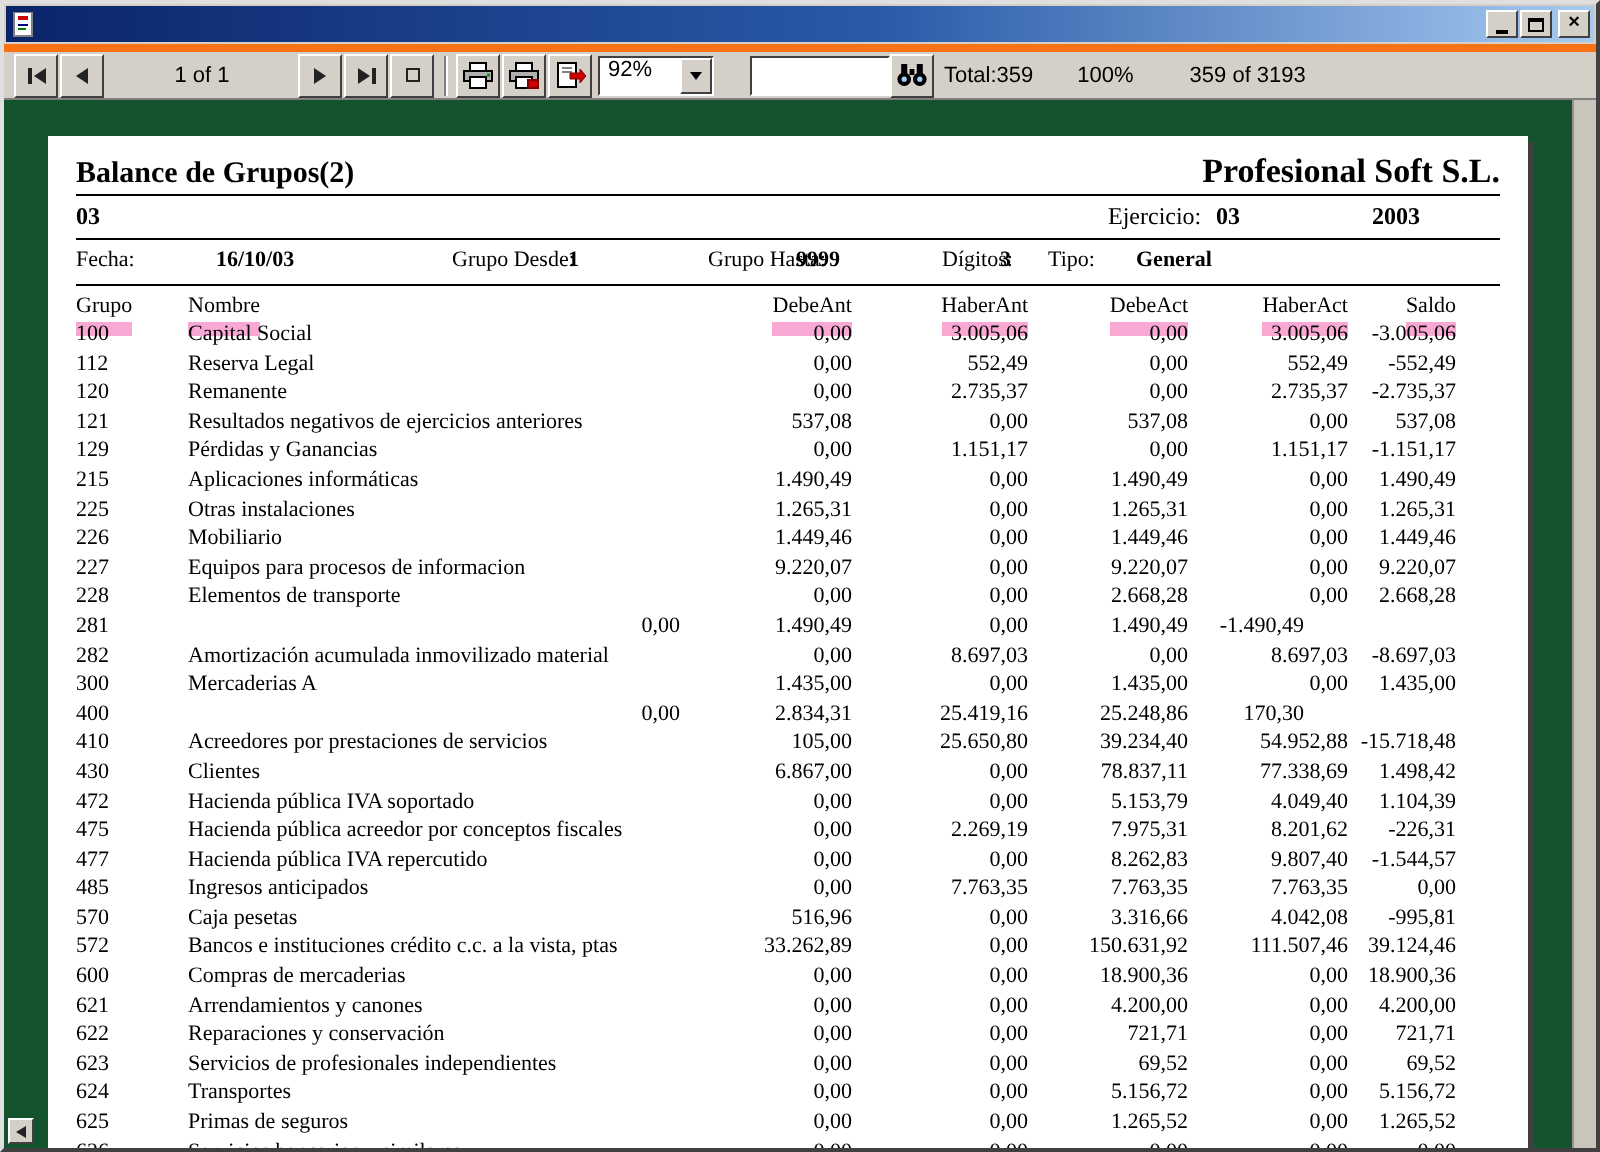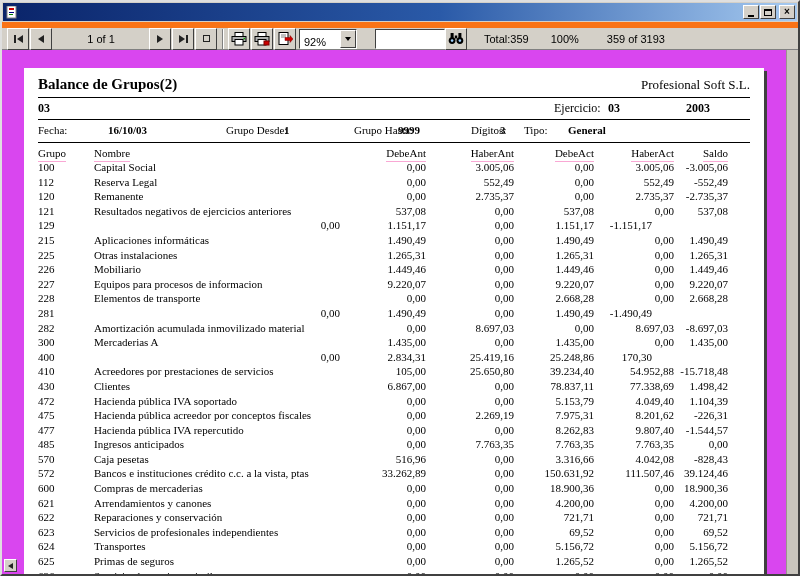--- a/index.html
+++ b/index.html
@@ -24,88 +24,88 @@
     align-items:center;justify-content:center;margin-left:1px;
     border:1px solid;border-color:#fff #404040 #404040 #fff;
     font-size:10px;font-weight:bold;color:#000;line-height:1;cursor:default;
   }
   .wbtn.close{margin-left:3px;}
   .g-min{width:6px;height:2px;background:#000;margin-top:7px;}
   .g-max{width:8px;height:7px;border:1px solid #000;border-top:2px solid #000;}
   
   .toolbar{
     height:28px;display:flex;align-items:center;padding:0 5px;
-    background:#d4d0c8;border-top:6px solid #f97316;border-bottom:1px solid #808080;
+    background:#d4d0c8;border-top:4px solid #f97316;border-bottom:1px solid #808080;
   }
   .tbtn{
     width:22px;height:22px;background:#d4d0c8;padding:0;margin-right:1px;
     border:1px solid;border-color:#fff #404040 #404040 #fff;
     display:inline-flex;align-items:center;justify-content:center;gap:1px;cursor:default;
   }
   .tri-l{width:0;height:0;border-style:solid;border-width:4px 6px 4px 0;border-color:transparent #222 transparent transparent;}
   .tri-r{width:0;height:0;border-style:solid;border-width:4px 0 4px 6px;border-color:transparent transparent transparent #222;}
   .tri-l.small{border-width:3px 5px 3px 0;}
   .vbar{width:2px;height:8px;background:#222;}
   .sq{width:7px;height:7px;border:1px solid #222;background:#d4d0c8;}
   .page-ind{width:96px;text-align:center;font-size:11px;color:#000;}
   .sep{width:2px;height:20px;border-left:1px solid #808080;border-right:1px solid #fff;margin:0 4px;}
   .combo{
-    width:58px;height:20px;margin-left:2px;background:#fff;display:flex;align-items:flex-end;
+    width:58px;height:20px;margin-left:2px;background:#fff;display:flex;align-items:flex-start;
     border:1px solid;border-color:#404040 #fff #fff #404040;
   }
   .combo-text{flex:1;font-size:11px;padding-left:4px;color:#000;}
   .combo-btn{
     width:16px;height:18px;background:#d4d0c8;display:flex;align-items:center;justify-content:center;
     border:1px solid;border-color:#fff #404040 #404040 #fff;
   }
   .down{width:0;height:0;border:3px solid transparent;border-top:4px solid #000;margin-top:4px;}
   .searchbox{
     width:70px;height:20px;margin-left:18px;background:#fff;font-size:11px;padding:0 3px;
     border:1px solid;border-color:#404040 #fff #fff #404040;outline:none;
     font-family:"Liberation Sans",sans-serif;
   }
   .tlabel{font-size:11px;color:#000;white-space:nowrap;}
-  .total{margin-left:16px;text-align:center;}
+  .total{margin-left:4px;text-align:center;}
   .pct{margin-left:22px;}
   .recs{margin-left:28px;}
   
   .preview{
-    position:relative;height:524px;background:#d946ef;overflow:hidden;
+    position:relative;height:524px;background:#14532d;overflow:hidden;
   }
   .page{
     position:absolute;left:22px;top:18px;width:740px;height:820px;background:#fff;
     box-shadow:3px 3px 0 #404040;
   }
   .pcontent{
     padding:8px 14px 0 14px;font-family:"Liberation Serif",serif;color:#000;
   }
   .title-row{display:flex;justify-content:space-between;align-items:baseline;height:18px;}
   .rtitle{font-size:15px;font-weight:bold;}
-  .rcompany{font-size:13px;font-weight:normal;}
+  .rcompany{font-size:17px;font-weight:bold;}
   .hline{border-top:1px solid #000;margin:3px 0;}
   .row2{position:relative;height:15px;font-size:12px;}
   .row2 span{position:absolute;top:0;white-space:nowrap;}
   .r2-code{left:0;font-weight:bold;}
   .r2-ejl{left:516px;}
   .r2-ejv{left:570px;font-weight:bold;}
   .r2-year{left:648px;font-weight:bold;}
   .filters{position:relative;height:16px;font-size:11px;}
   .filters span{position:absolute;top:1px;white-space:nowrap;}
   .fv{font-weight:bold;}
   .fl1{left:0;} .fv1{left:70px;}
   .fl2{left:188px;} .fv2{left:246px;}
   .fl3{left:288px;padding-left:28px;} .fv3{left:360px;}
   .fl4{left:408px;margin-left:25px;} .fv4{left:462px;}
   .fl5{left:486px;} .fv5{left:530px;}
   .tgrid{
     display:grid;grid-template-columns:56px 246px 86px 88px 80px 80px 76px;
     font-size:11px;line-height:14.6px;
   }
   .thead{height:14px;margin-top:2px;}
-  .thead .hd span{display:inline-block;border-bottom:1px solid #f9a8d4;padding-bottom:0px;}
+  .thead .hd span{display:inline-block;border-bottom:7px solid #f9a8d4;padding-bottom:0px;}
   .c{white-space:nowrap;overflow:visible;}
   .c3,.c4,.c5,.c6,.c7{text-align:right;}
   .c7{padding-right:22px;}
   .trow{height:14.6px;}
   
   .corner-btn{
     position:absolute;left:2px;bottom:2px;width:13px;height:13px;background:#d4d0c8;padding:0;
     border:1px solid;border-color:#fff #404040 #404040 #fff;
     display:flex;align-items:center;justify-content:center;cursor:default;
   }
@@ -286,20 +286,21 @@
               <div class="c c1">121</div>
               <div class="c c2">Resultados negativos de ejercicios anteriores</div>
               <div class="c c3">537,08</div>
               <div class="c c4">0,00</div>
               <div class="c c5">537,08</div>
               <div class="c c6">0,00</div>
               <div class="c c7">537,08</div>
             </div>
             <div class="tgrid trow">
               <div class="c c1">129</div>
+              <div class="c c2">Pérdidas y Ganancias</div>
               <div class="c c3">0,00</div>
               <div class="c c4">1.151,17</div>
               <div class="c c5">0,00</div>
               <div class="c c6">1.151,17</div>
               <div class="c c7">-1.151,17</div>
             </div>
             <div class="tgrid trow">
               <div class="c c1">215</div>
               <div class="c c2">Aplicaciones informáticas</div>
               <div class="c c3">1.490,49</div>
@@ -432,21 +433,21 @@
               <div class="c c6">7.763,35</div>
               <div class="c c7">0,00</div>
             </div>
             <div class="tgrid trow">
               <div class="c c1">570</div>
               <div class="c c2">Caja pesetas</div>
               <div class="c c3">516,96</div>
               <div class="c c4">0,00</div>
               <div class="c c5">3.316,66</div>
               <div class="c c6">4.042,08</div>
-              <div class="c c7">-828,43</div>
+              <div class="c c7">-995,81</div>
             </div>
             <div class="tgrid trow">
               <div class="c c1">572</div>
               <div class="c c2">Bancos e instituciones crédito c.c. a la vista, ptas</div>
               <div class="c c3">33.262,89</div>
               <div class="c c4">0,00</div>
               <div class="c c5">150.631,92</div>
               <div class="c c6">111.507,46</div>
               <div class="c c7">39.124,46</div>
             </div>

